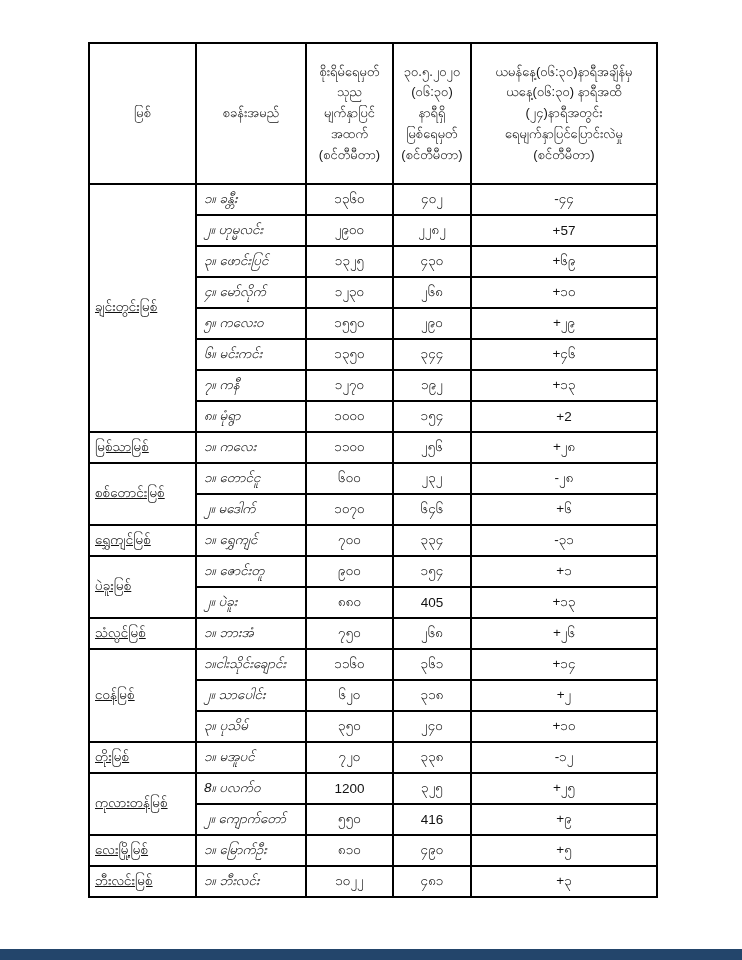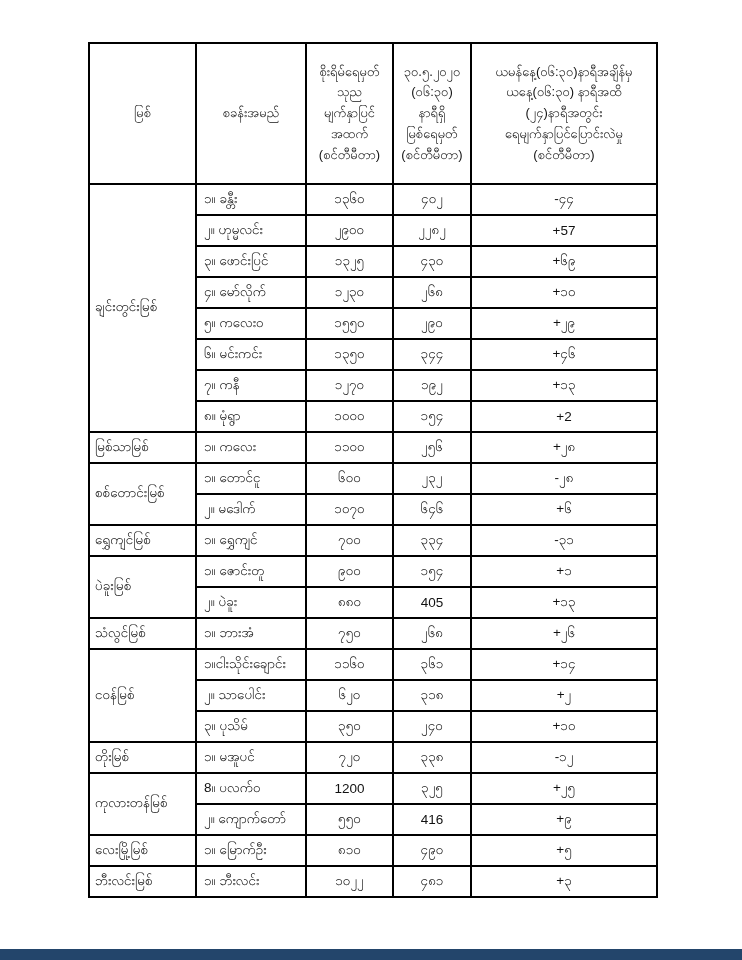--- a/index.html
+++ b/index.html
@@ -17,22 +17,22 @@
     vertical-align:middle;
     overflow:hidden;
   }
   thead tr{height:141px;}
   tbody tr{height:31px;}
   th{
     font-weight:normal;font-size:13px;line-height:1.6;
     text-align:center;white-space:pre-line;padding:3px 2px;margin-left:13px;
   }
   td{font-size:13.5px;padding:1px 4px;}
-  td.river{text-align:left;padding-left:5px;}
-  td.station{text-align:left;padding-left:7px;}
+  td.river{text-align:left;padding-left:5px;text-decoration:underline;}
+  td.station{text-align:left;padding-left:7px;font-style:italic;}
   td.danger, td.level, td.change{text-align:center;}
   .bottom-bar{
     position:absolute;left:0;bottom:0;width:742px;height:11px;
   }
 </style>
 </head>
 <body style="background: rgb(255, 255, 255);">
 
 <table class="wl">
   <colgroup>

